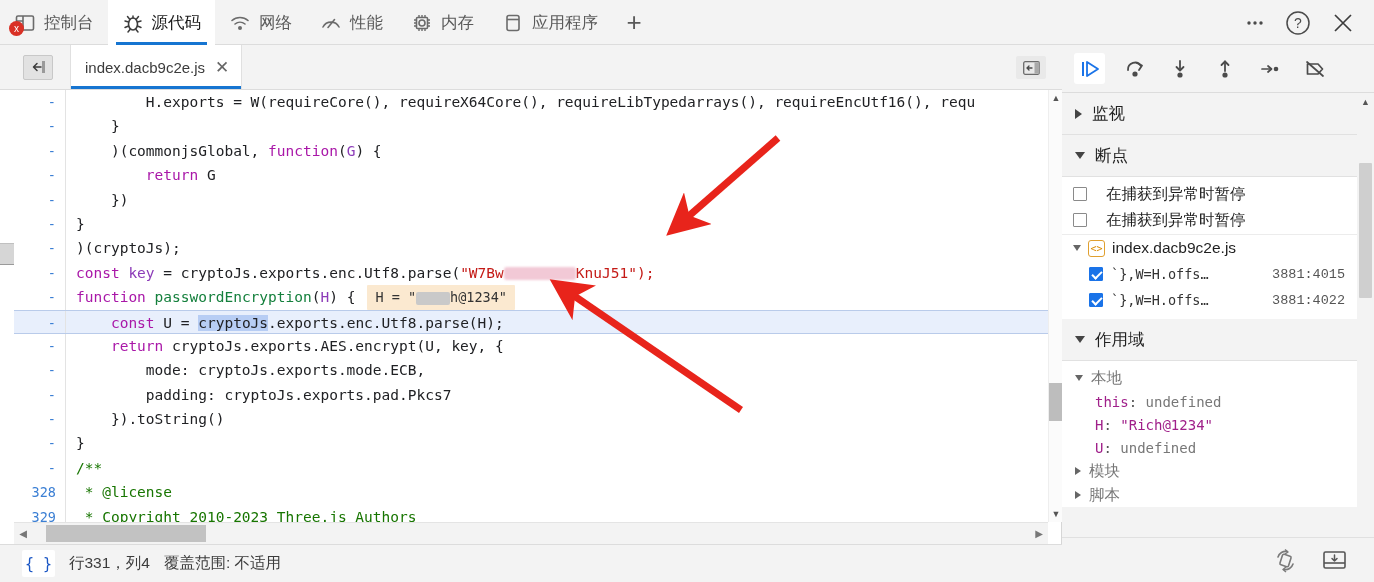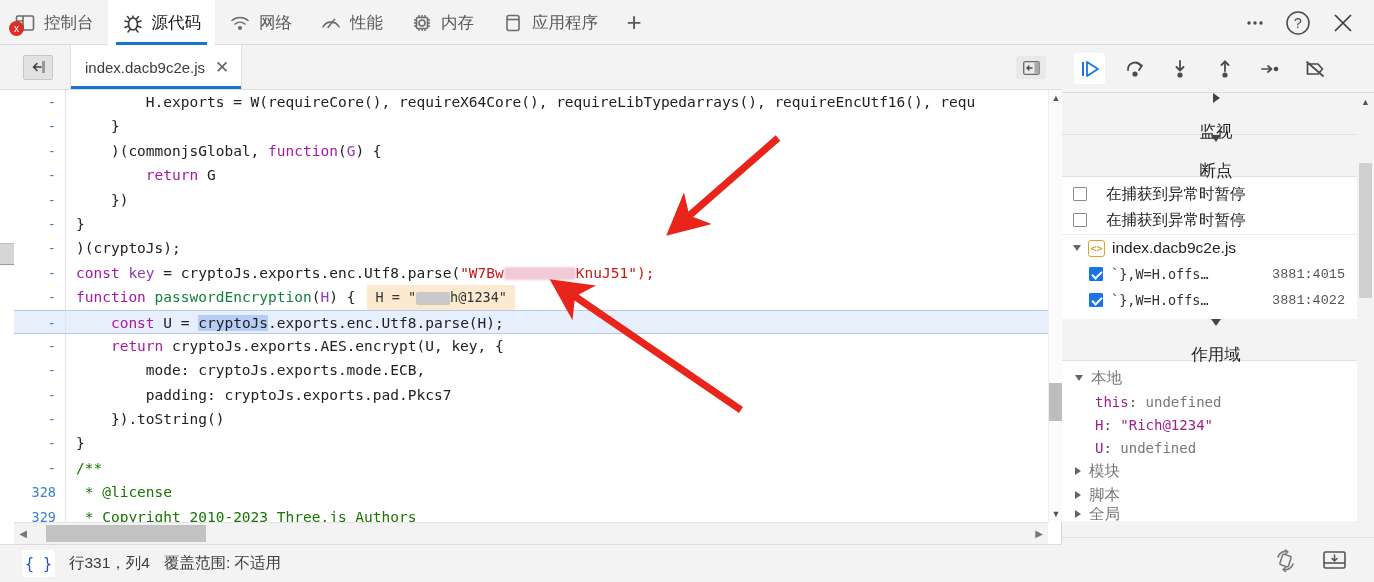--- a/index.html
+++ b/index.html
@@ -172,23 +172,23 @@
   }
   .dbtn { width:31px; height:31px; display:flex; align-items:center; justify-content:center;
           border-radius:3px; cursor:pointer; color:#4b4b4b; }
   .dbtn.sel { background:#fff; }
   .rp-scroll {
     position:absolute; left:0; top:48px; width:312px; height:455px;
     overflow:hidden; background:#f3f3f3;
   }
   .rp-inner { position:relative; width:295px; }
   .section-hd {
-    height:42px; display:flex; align-items:center; gap:18px; padding-left:13px;
+    height:42px; display:flex; align-items:center; gap:10px; padding-left:13px;
     font-size:16.5px; color:#1f1f1f; background:#f3f3f3;
-    border-bottom:1px solid #e1e1e1; cursor:pointer;flex-direction:column;
+    border-bottom:1px solid #e1e1e1; cursor:pointer;
   }
   .tri { width:0; height:0; flex:0 0 auto; }
   .tri.right { border-left:7px solid #444; border-top:5px solid transparent; border-bottom:5px solid transparent;}
   .tri.down  { border-top:7px solid #444; border-left:5px solid transparent; border-right:5px solid transparent;}
   .tri.sm.right { border-left:6px solid #666; border-top:4.5px solid transparent; border-bottom:4.5px solid transparent;}
   .tri.sm.down  { border-top:6px solid #666; border-left:4.5px solid transparent; border-right:4.5px solid transparent;}
   .panel-body { background:#fff; }
   .chk-row {
     height:25px; display:flex; align-items:center; gap:19px; padding-left:11px;
     font-size:15.5px; color:#1f1f1f; cursor:pointer;
@@ -519,24 +519,20 @@
               <span class="vval">undefined</span>
           </div>
           <div class="scope-row">
             <span class="tri sm right"></span>
             <span>模块</span>
           </div>
           <div class="scope-row">
             <span class="tri sm right"></span>
             <span>脚本</span>
           </div>
-          <div class="scope-row" style="height:14px;overflow:hidden;">
-            <span class="tri sm right"></span>
-            <span>全局</span>
-          </div>
         </div>
 
       </div>
     </div>
 
     <div class="rp-vscroll">
       <div class="rpv-arrow">▲</div>
       <div class="rpv-thumb"></div>
       <div class="rpv-arrow" style="position:absolute;bottom:0;left:0;">▼</div>
     </div>

